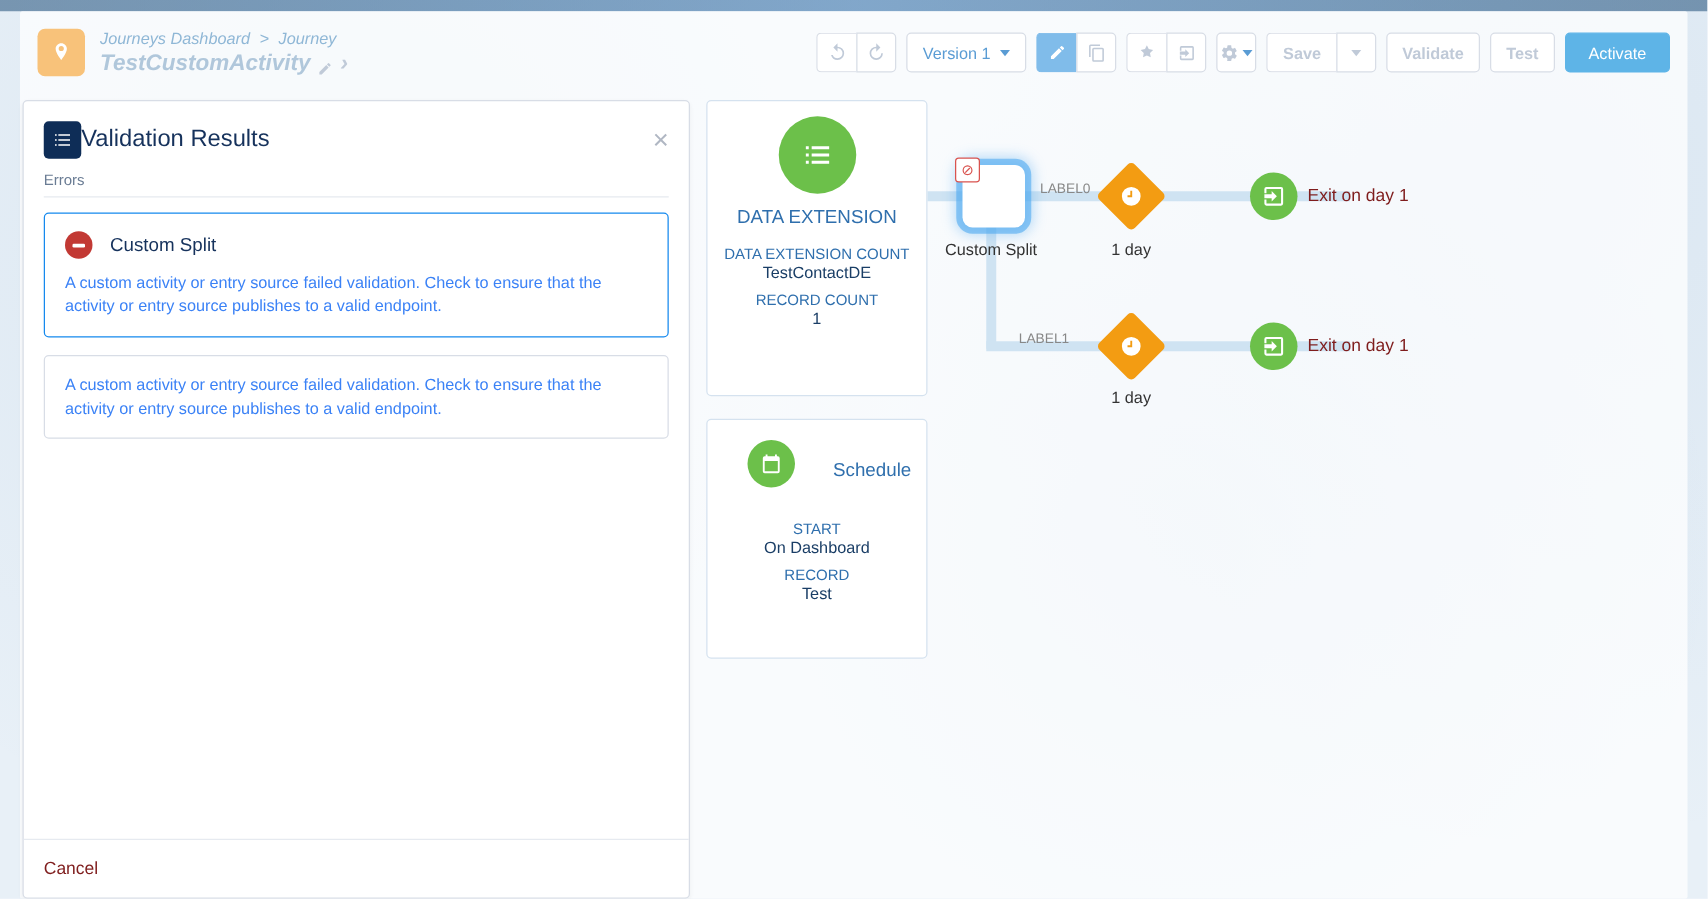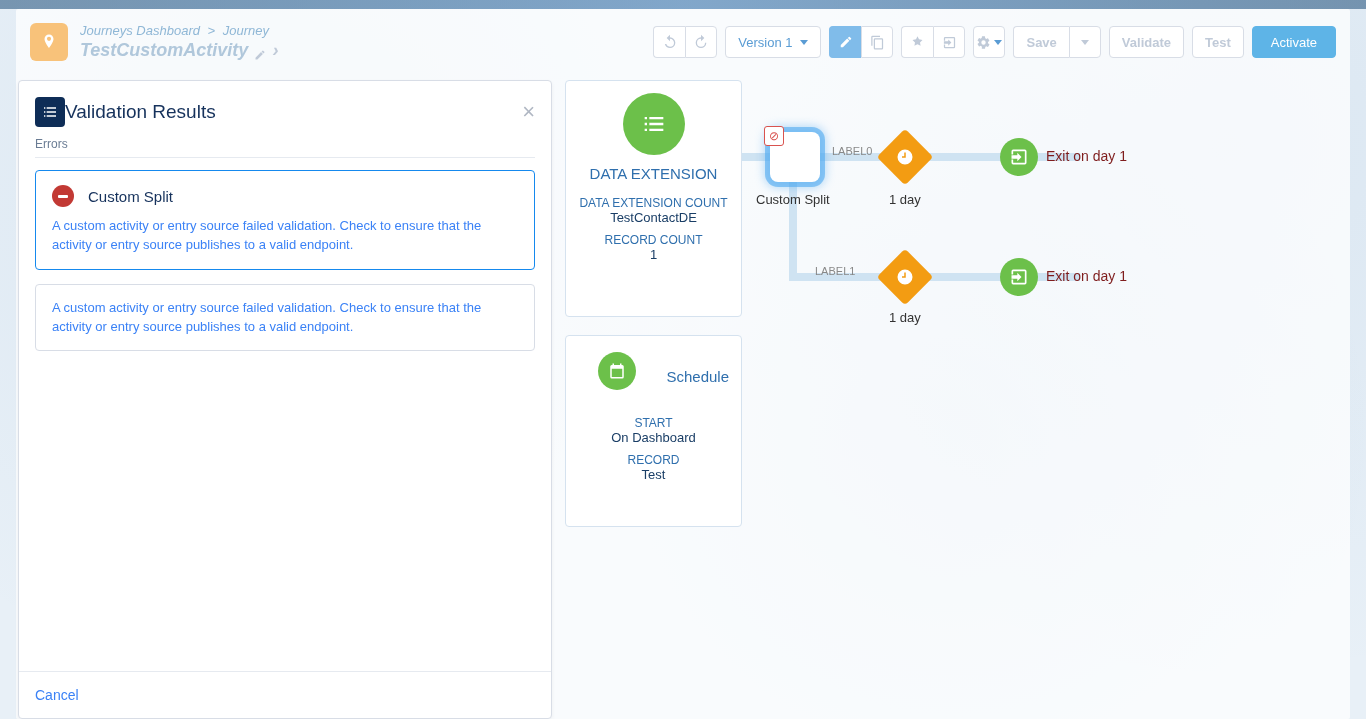--- a/index.html
+++ b/index.html
@@ -36,21 +36,21 @@
 .vp-sub { font-size: 17px; color: #16325c; margin-bottom: 18px; }
 .vp-section-label { font-size: 12px; color: #6a7c94; padding-bottom: 6px; border-bottom: 1px solid #e6eaf0; margin-bottom: 12px; }
 .error-card { border: 1px solid #d8dde6; border-radius: 4px; padding: 14px 16px; margin-bottom: 14px; }
 .error-card.selected { border: 1px solid #1589ee; }
 .error-card-head { display: flex; align-items: center; gap: 14px; margin-bottom: 10px; }
 .err-icon { width: 22px; height: 22px; background: #c23934; border-radius: 50%; display: flex; align-items: center; justify-content: center; }
 .err-icon .bar { width: 10px; height: 3px; background: #fff; border-radius: 1px; }
 .err-title { font-size: 15px; color: #16325c; }
 .err-desc { font-size: 13px; color: #3b82f6; line-height: 1.45; }
 .vp-footer { border-top: 1px solid #e6eaf0; padding: 14px 16px; }
-.vp-cancel { color: #3b82f6; font-size: 14px; cursor: pointer; }
+.vp-cancel { color: #7f1d1d; font-size: 14px; cursor: pointer; }
 
 .card { position: absolute; background: #fff; border: 1px solid #d5e2ef; border-radius: 4px; text-align: center; }
 .ds-card { top: 80px; left: 565px; width: 177px; height: 237px; padding-top: 12px; }
 .sched-card { top: 335px; left: 565px; width: 177px; height: 192px; padding: 16px 12px; }
 .circle-icon { width: 62px; height: 62px; border-radius: 50%; margin: 0 auto 10px; display: flex; align-items: center; justify-content: center; color: #fff; }
 .circle-icon.sm { width: 38px; height: 38px; }
 .circle-icon.green { background: #6cc04a; }
 .ds-title, .sched-title { color: #2f6fad; font-size: 15px; margin-bottom: 14px; }
 .ds-label, .sched-label { color: #2f6fad; font-size: 12px; margin-top: 6px; }
 .ds-value, .sched-value { color: #1a3e66; font-size: 13px; margin-bottom: 8px; }

